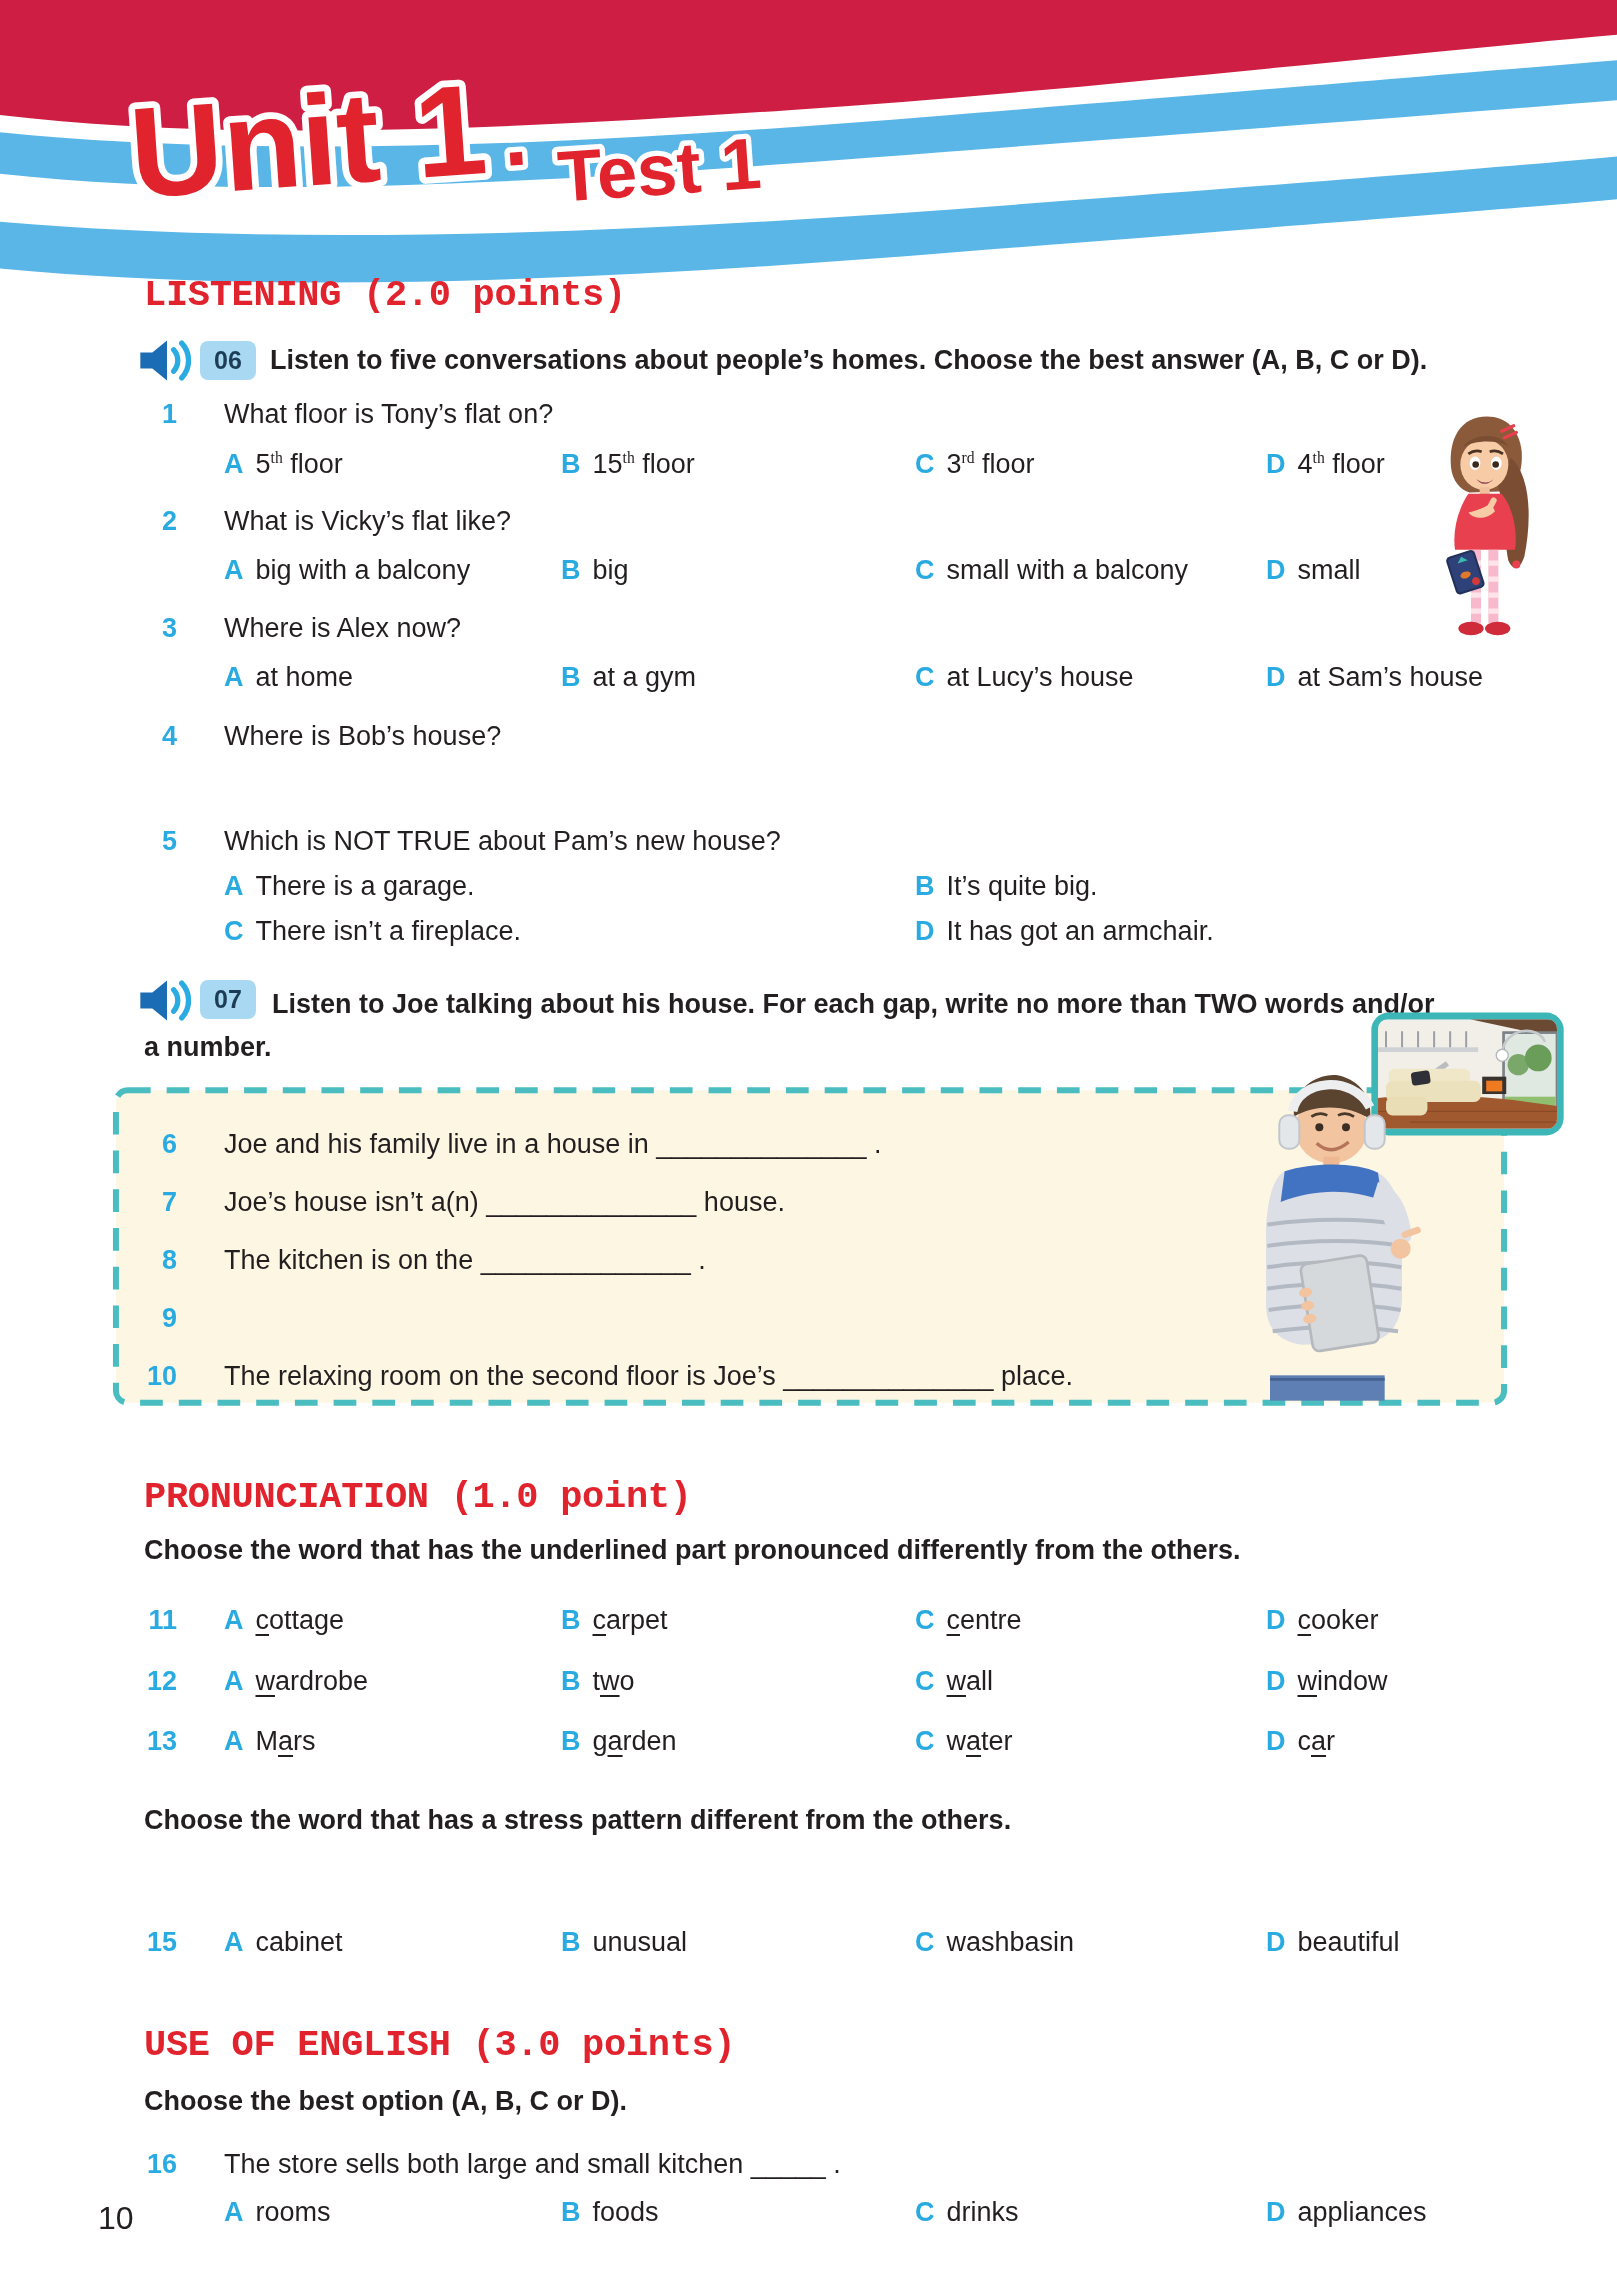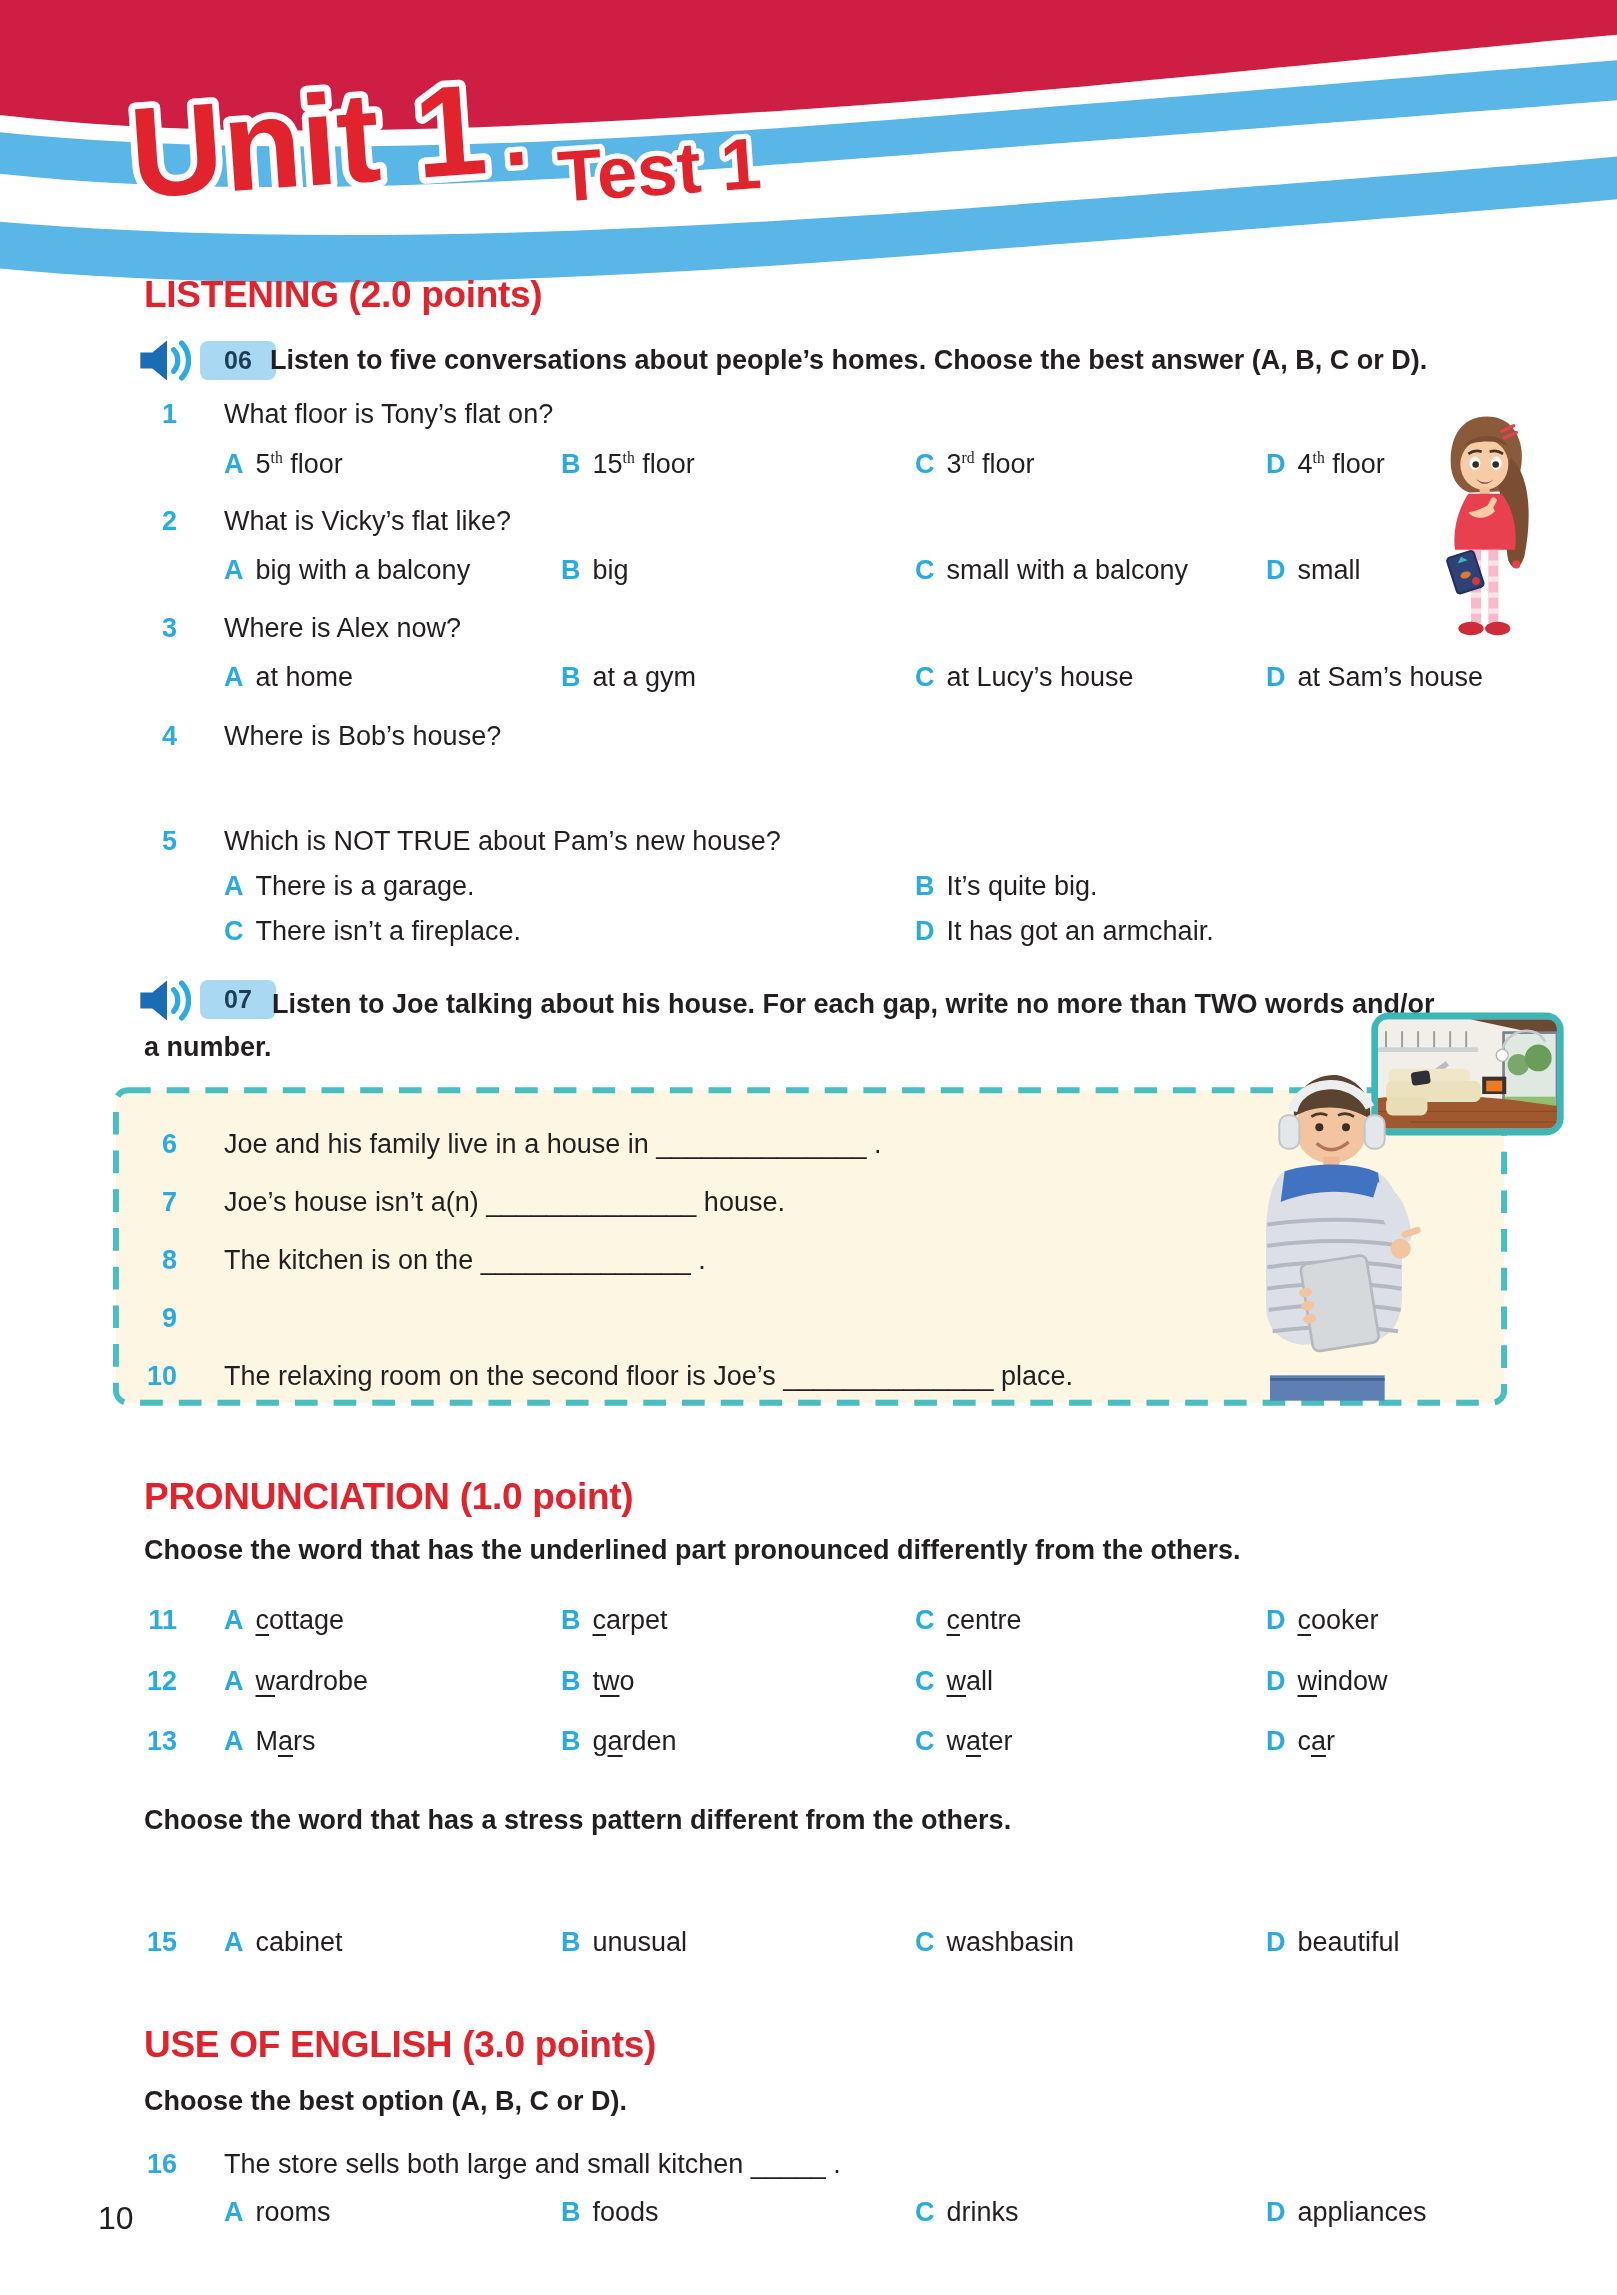--- a/index.html
+++ b/index.html
@@ -1,29 +1,29 @@
 <!DOCTYPE html>
 <html style="font-size:10.7px"><head>
 <meta charset="utf-8">
 <style>
   html,body{margin:0;padding:0;background:#ffffff;}
   .page{position:relative;width:1618px;height:2295px;background:#ffffff;overflow:hidden;
         font-family:"Liberation Sans",sans-serif;color:#231f20;}
   .abs{position:absolute;}
   .row{position:absolute;left:0;width:1618px;height:37px;}
-  .sec-title{font-size:37px;font-weight:bold;color:#e1232d;letter-spacing:-0.3px;white-space:nowrap;}
+  .sec-title{font-size:37px;font-weight:bold;color:#e1232d;letter-spacing:-0.3px;white-space:nowrap;font-family:Liberation Mono, monospace;}
   .instr{font-size:27px;font-weight:bold;color:#231f20;}
   .qnum{position:absolute;left:120px;width:57px;text-align:right;font-weight:bold;color:#29abe2;font-size:27px;}
   .qtext{position:absolute;left:224px;font-size:27px;white-space:nowrap;}
   .opt{position:absolute;font-size:27px;white-space:nowrap;}
   .opt .L{font-weight:bold;color:#29abe2;margin-right:12px;}
   .colA{left:224px}.colB{left:561px}.colC{left:915px}.colD{left:1266px}
   sup{font-size:58%;line-height:0;font-family:Liberation Serif, serif;}
   u{text-decoration-thickness:2px;text-underline-offset:4.7px;}
-  .track{position:absolute;width:76px;height:39px;background:#a9d9f2;border-radius:8px;
+  .track{position:absolute;width:56px;height:39px;background:#a9d9f2;border-radius:8px;
          color:#1d3c55;font-weight:bold;font-size:25px;display:flex;align-items:center;justify-content:center;}
   .pagenum{position:absolute;left:98px;top:2200px;font-size:32px;color:#231f20;}
 </style>
 </head>
 <body>
 
 <div class="page">
 
   <svg class="abs" style="left:0;top:0" width="1618" height="314" viewBox="0 0 2422 470">
     <path d="M0,0 H2422 V52 C2050,85 1600,137 1180,165 C780,192 350,214 0,172 Z" fill="#cf1e44"></path>

